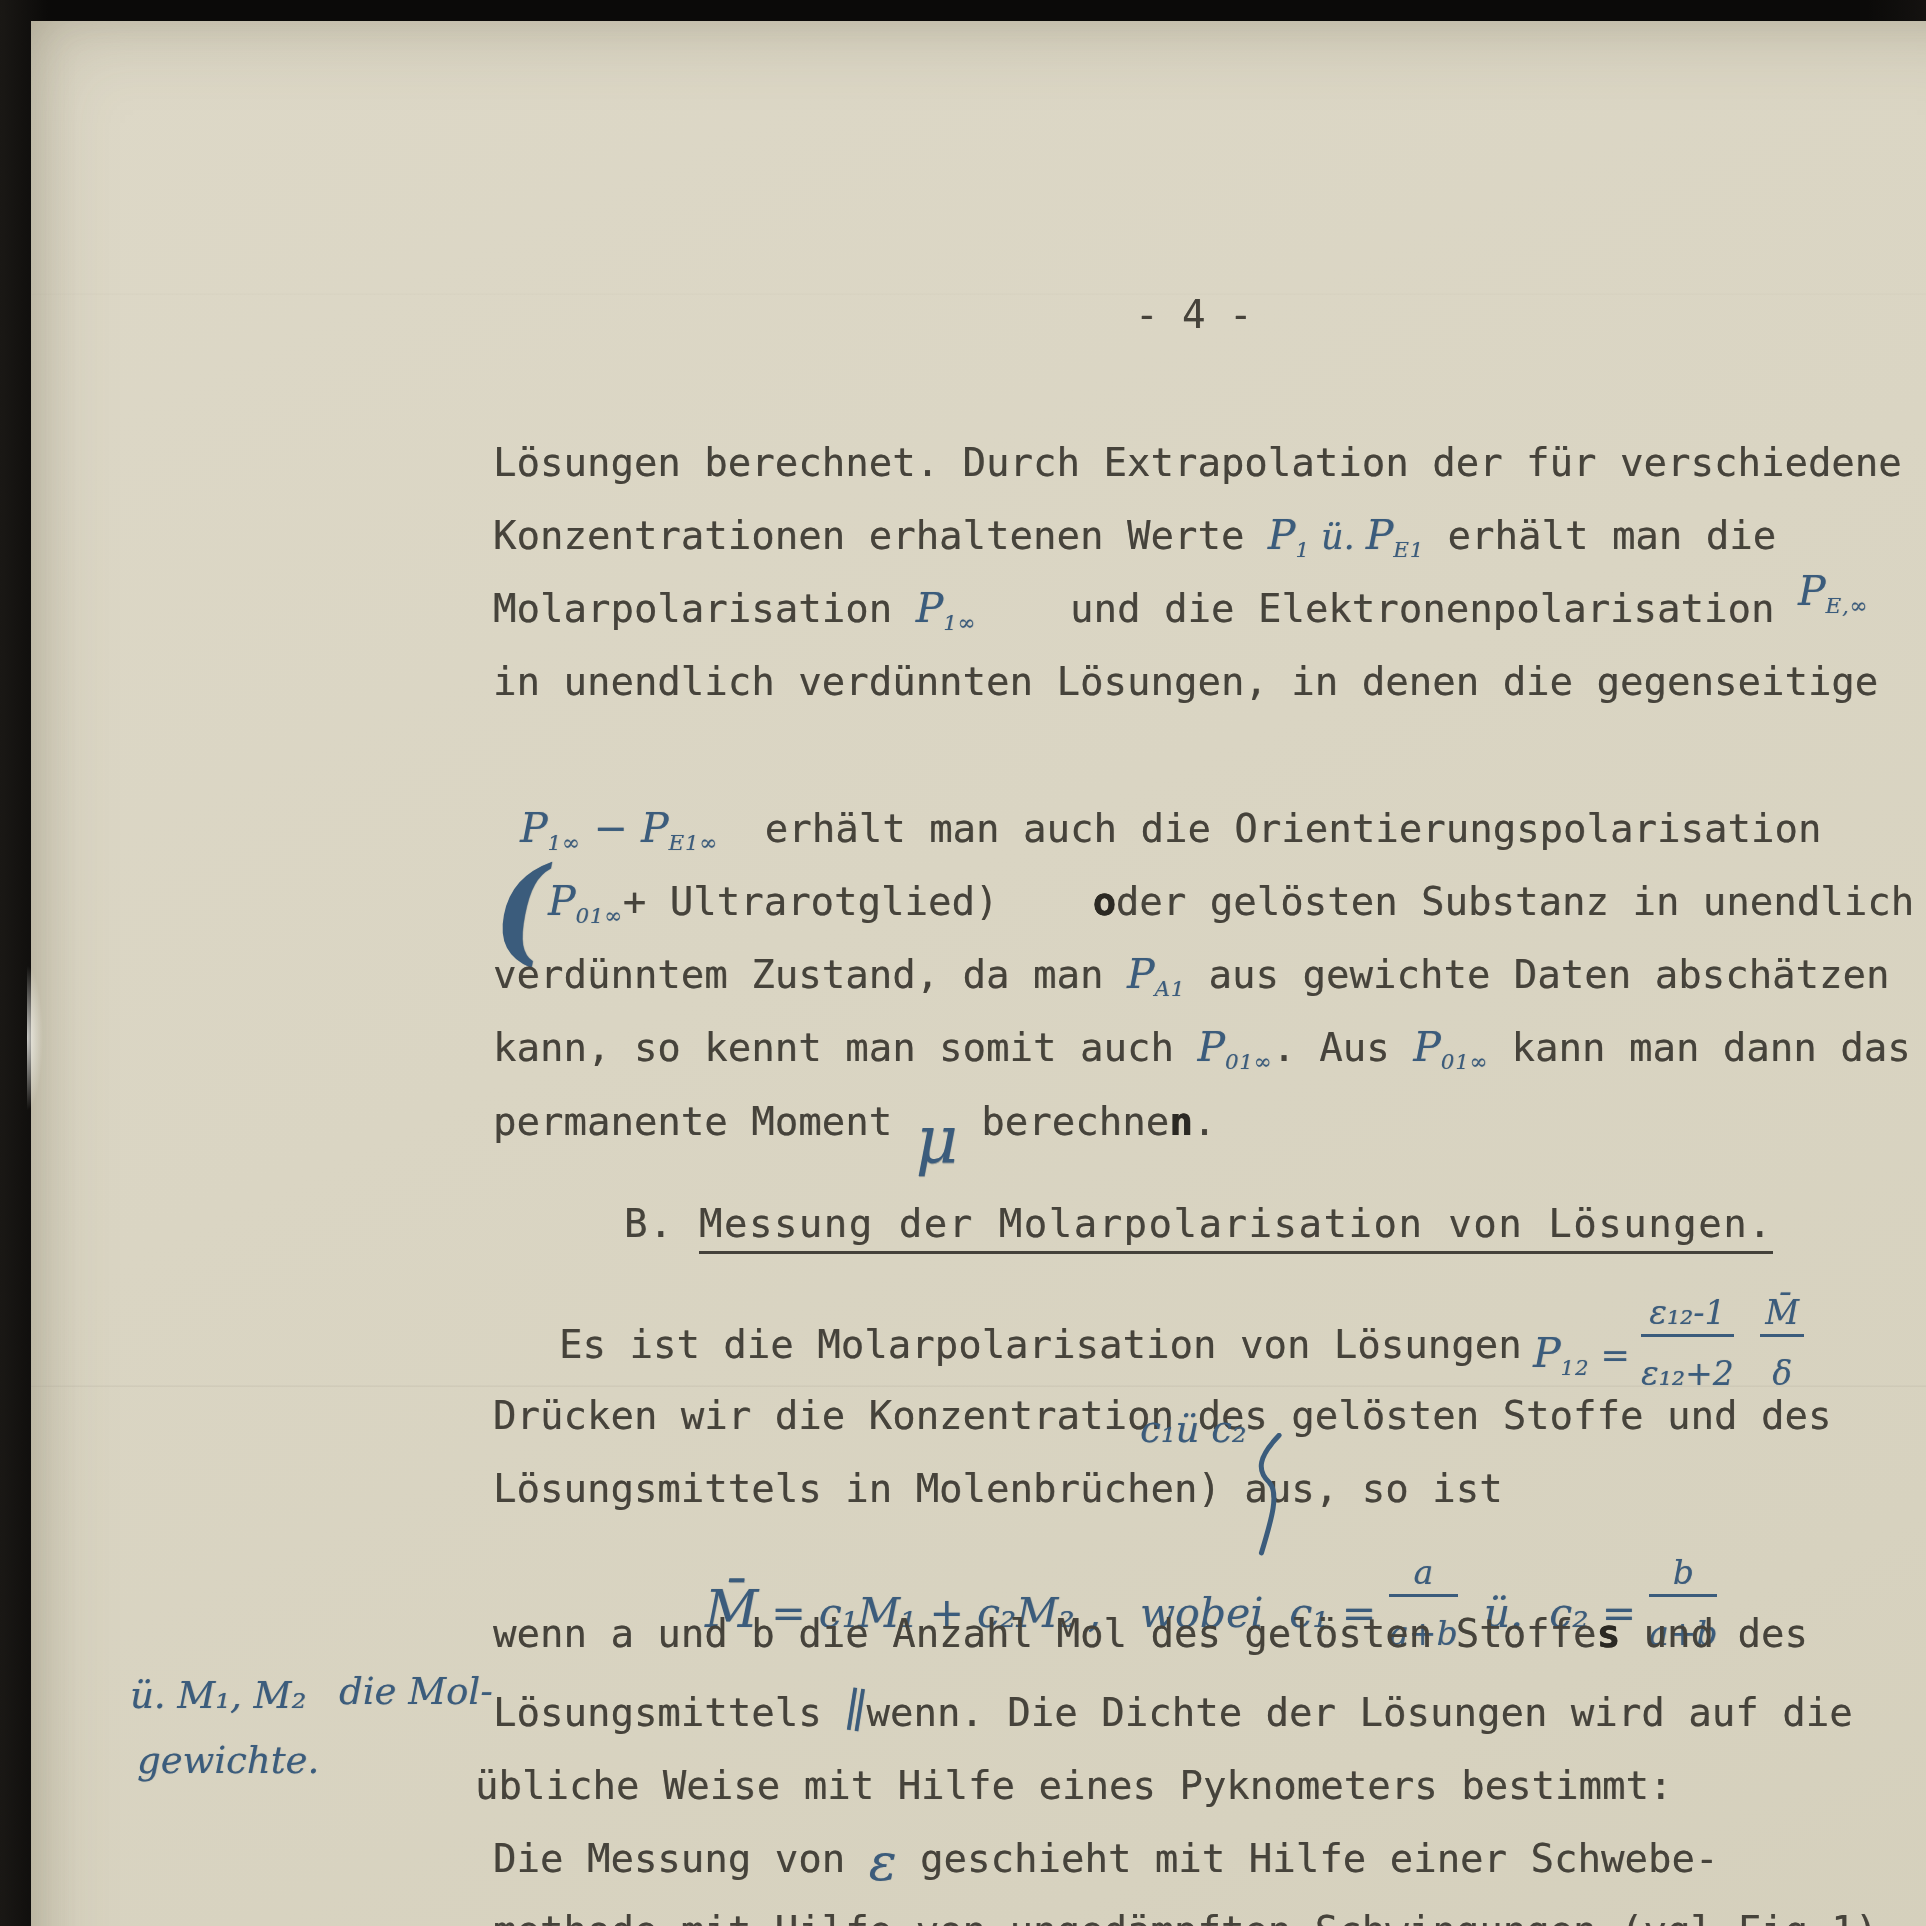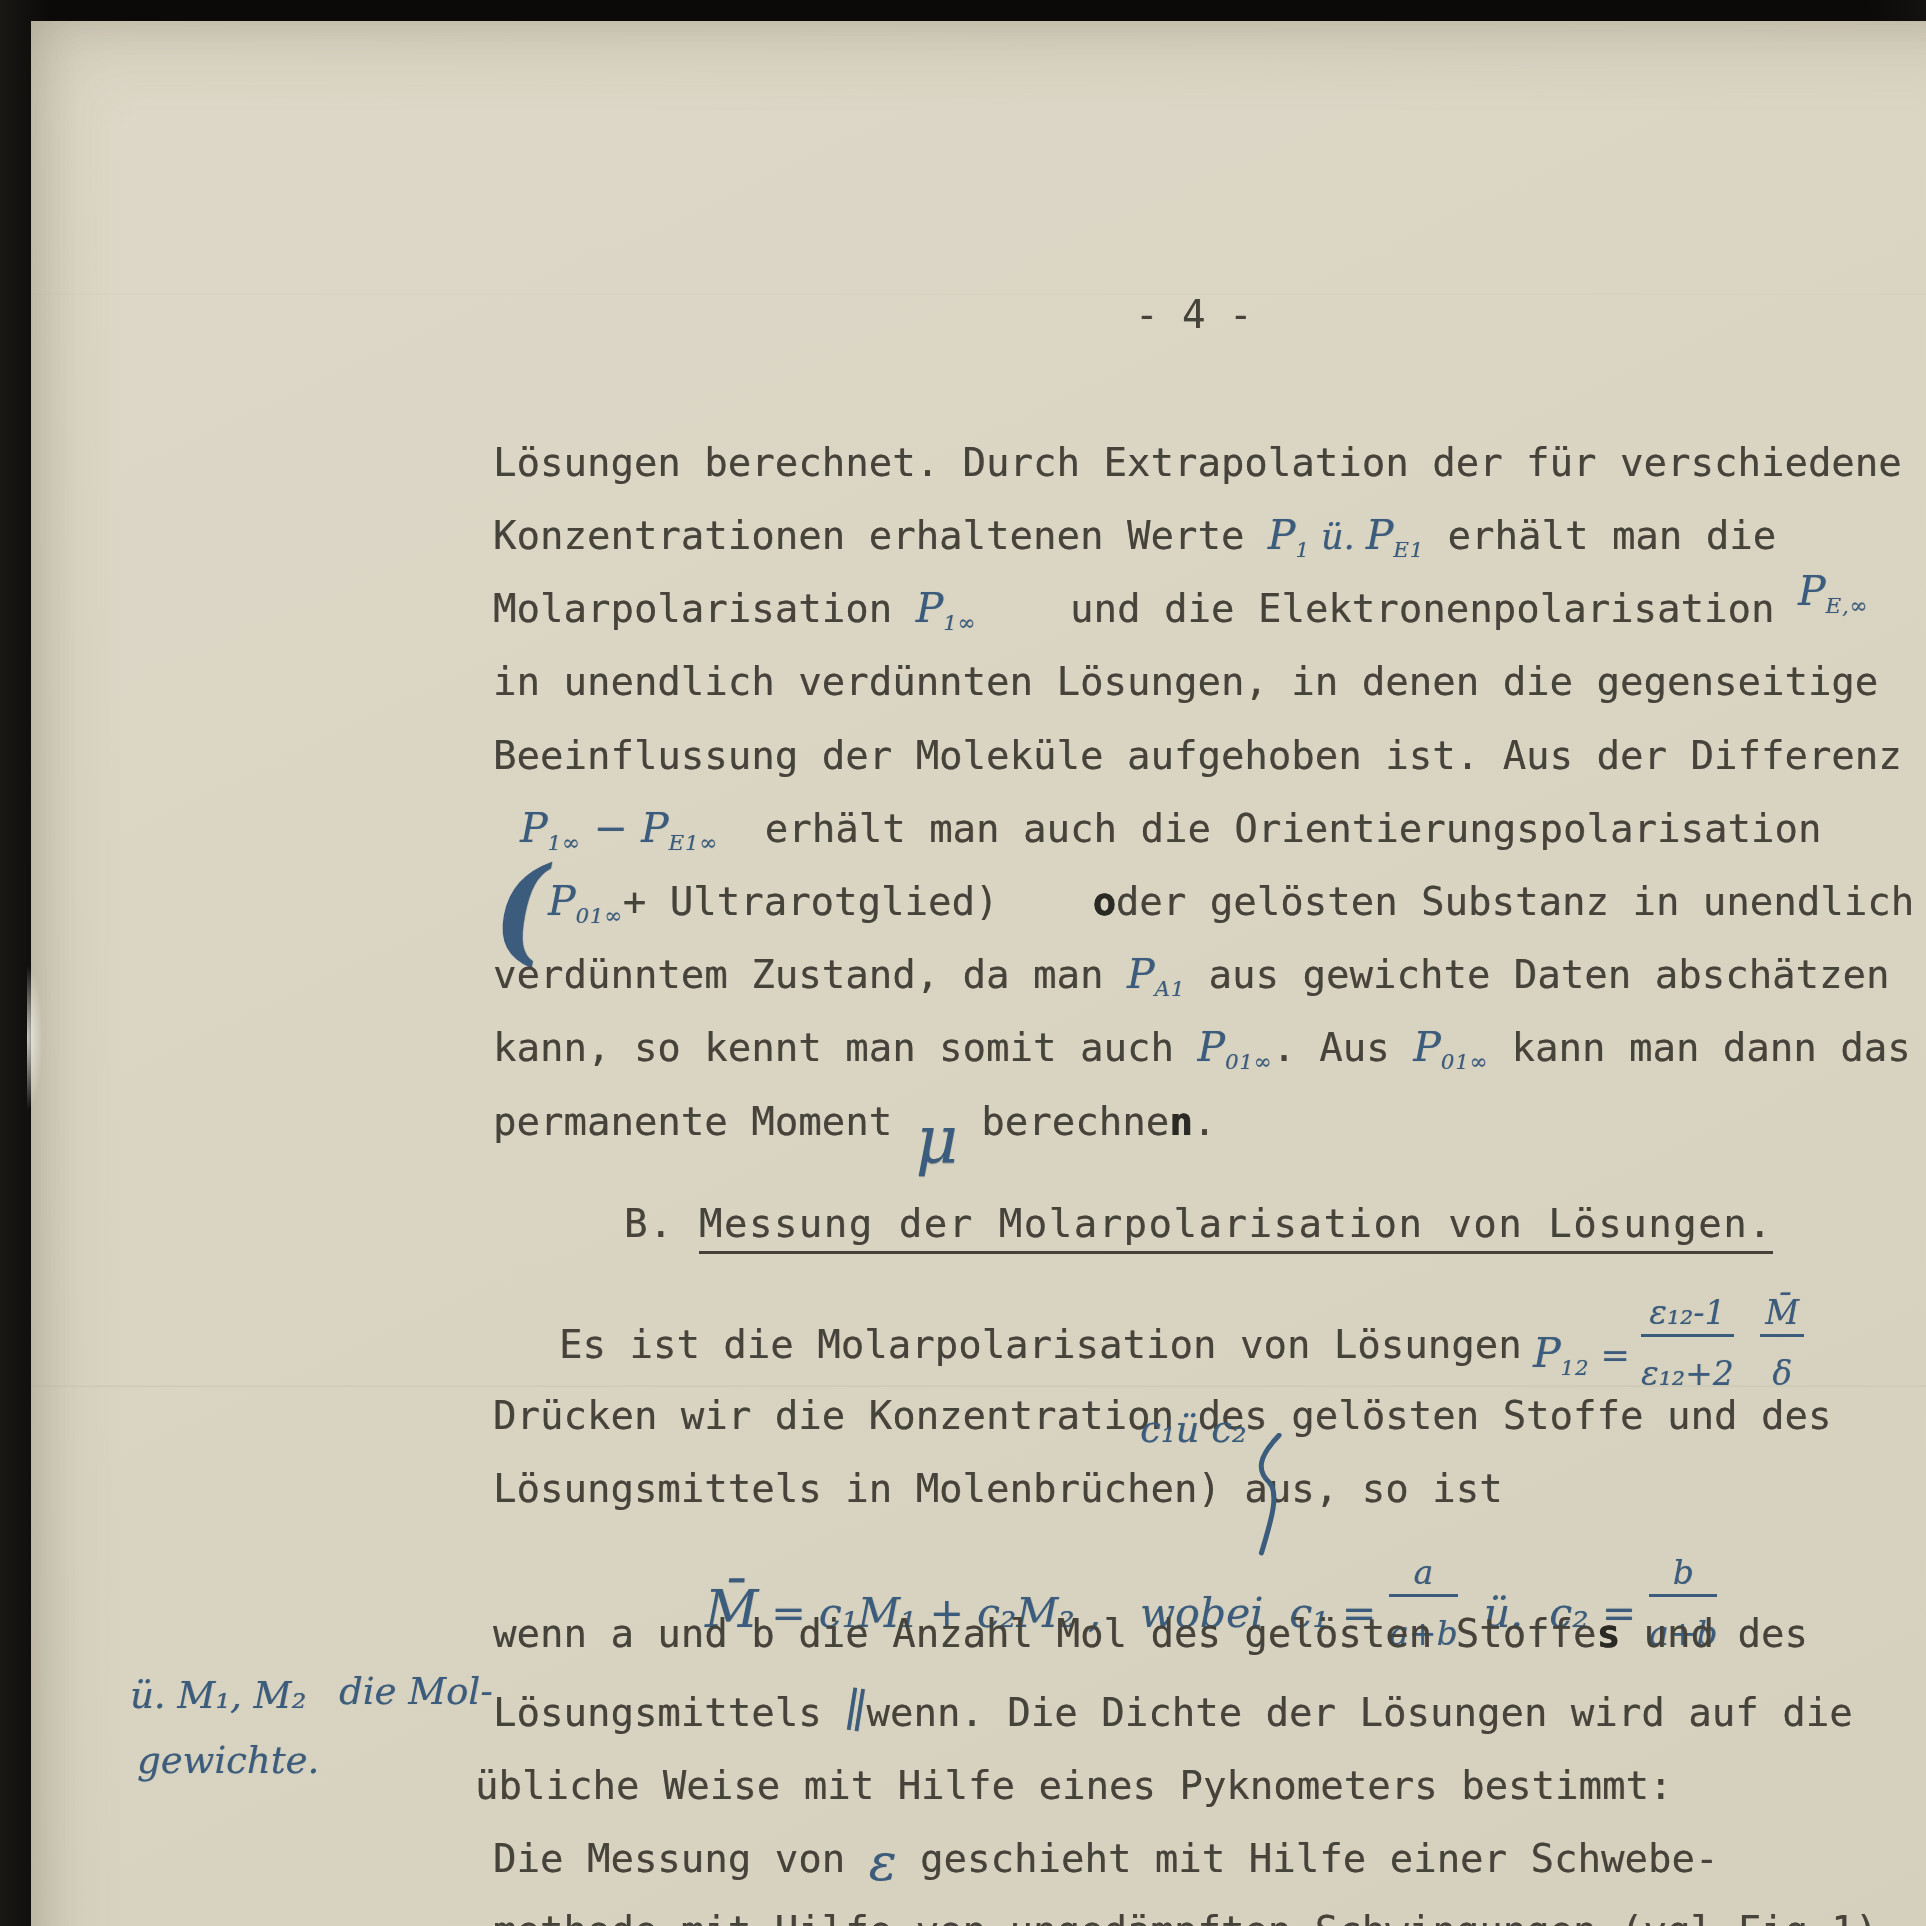--- a/index.html
+++ b/index.html
@@ -58,21 +58,20 @@
   <div class="crease" style="top:1364px"></div>
 
   <div class="edge-smudge"></div>
 
   <div class="line typed" style="left:1104px;top:274px">- 4 -</div>
 
   <div class="line" style="left:462px;top:422px"><span class="typed">Lösungen berechnet. Durch Extrapolation der für verschiedene</span></div>
   <div class="line" style="left:462px;top:495px"><span class="typed">Konzentrationen erhaltenen Werte </span><span class="hw">P<span class="hwsub">1</span></span><span class="hw sm"> ü. </span><span class="hw">P<span class="hwsub">E1</span></span><span class="typed"> erhält man die</span></div>
   <div class="line" style="left:462px;top:568px"><span class="typed">Molarpolarisation </span><span class="hw">P<span class="hwsub">1∞</span></span><span class="typed">    und die Elektronenpolarisation </span><span class="hw raised">P<span class="hwsub">E,∞</span></span></div>
   <div class="line" style="left:462px;top:641px"><span class="typed">in unendlich verdünnten Lösungen, in denen die gegenseitige</span></div>
-  <div class="line" style="left:462px;top:715px"><span class="typed">Beeinflussung der Moleküle aufgehoben ist. Aus der Differenz</span></div>
   <div class="line" style="left:489px;top:788px"><span class="hw">P<span class="hwsub">1∞</span></span><span class="hw"> − </span><span class="hw">P<span class="hwsub">E1∞</span></span><span class="typed">  erhält man auch die Orientierungspolarisation</span></div>
   <div class="line" style="left:462px;top:861px"><span class="hw bigparen">(</span><span class="hw">P<span class="hwsub">01∞</span></span><span class="typed">+ Ultrarotglied)    </span><span class="typed xstruck">o</span><span class="typed">der gelösten Substanz in unendlich</span></div>
   <div class="line" style="left:462px;top:934px"><span class="typed">verdünntem Zustand, da man </span><span class="hw">P<span class="hwsub">A1</span></span><span class="typed"> aus gewichte Daten abschätzen</span></div>
   <div class="line" style="left:462px;top:1007px"><span class="typed">kann, so kennt man somit auch </span><span class="hw">P<span class="hwsub">01∞</span></span><span class="typed">. Aus </span><span class="hw">P<span class="hwsub">01∞</span></span><span class="typed"> kann man dann das</span></div>
   <div class="line" style="left:462px;top:1081px"><span class="typed">permanente Moment </span><span class="hw mu">μ</span><span class="typed"> berechne</span><span class="typed xstruck">n</span><span class="typed">.</span></div>
 
   <div class="line heading" style="left:593px;top:1183px"><span class="typed">B. </span><span class="typed hunder">Messung der Molarpolarisation von Lösungen.</span></div>
 
   <div class="line" style="left:528px;top:1304px"><span class="typed">Es ist die Molarpolarisation von Lösungen</span></div>
   <div class="line" style="left:1502px;top:1275px"><span class="hw">P<span class="hwsub">12</span></span><span class="hw sm"> = </span><span class="frac"><span class="fn">ε₁₂-1</span><span class="fd">ε₁₂+2</span></span><span class="hw">  </span><span class="frac"><span class="fn">M̄</span><span class="fd">δ</span></span></div>

